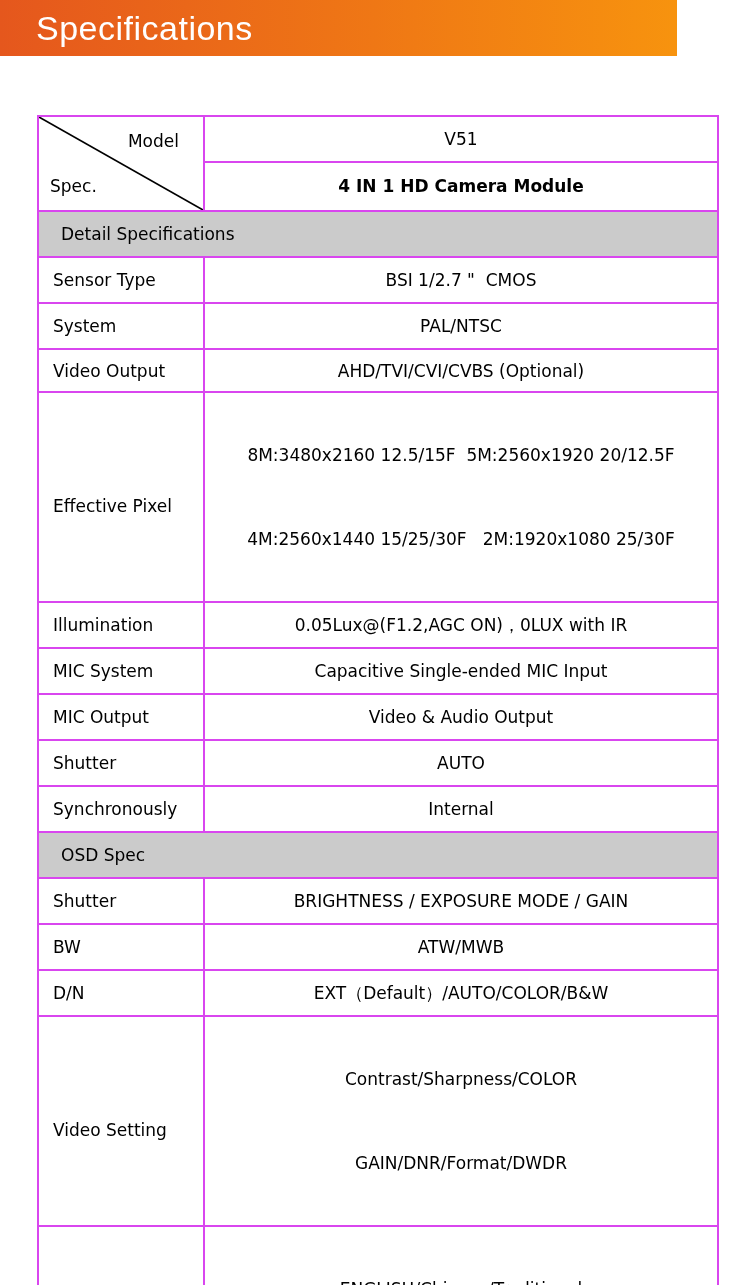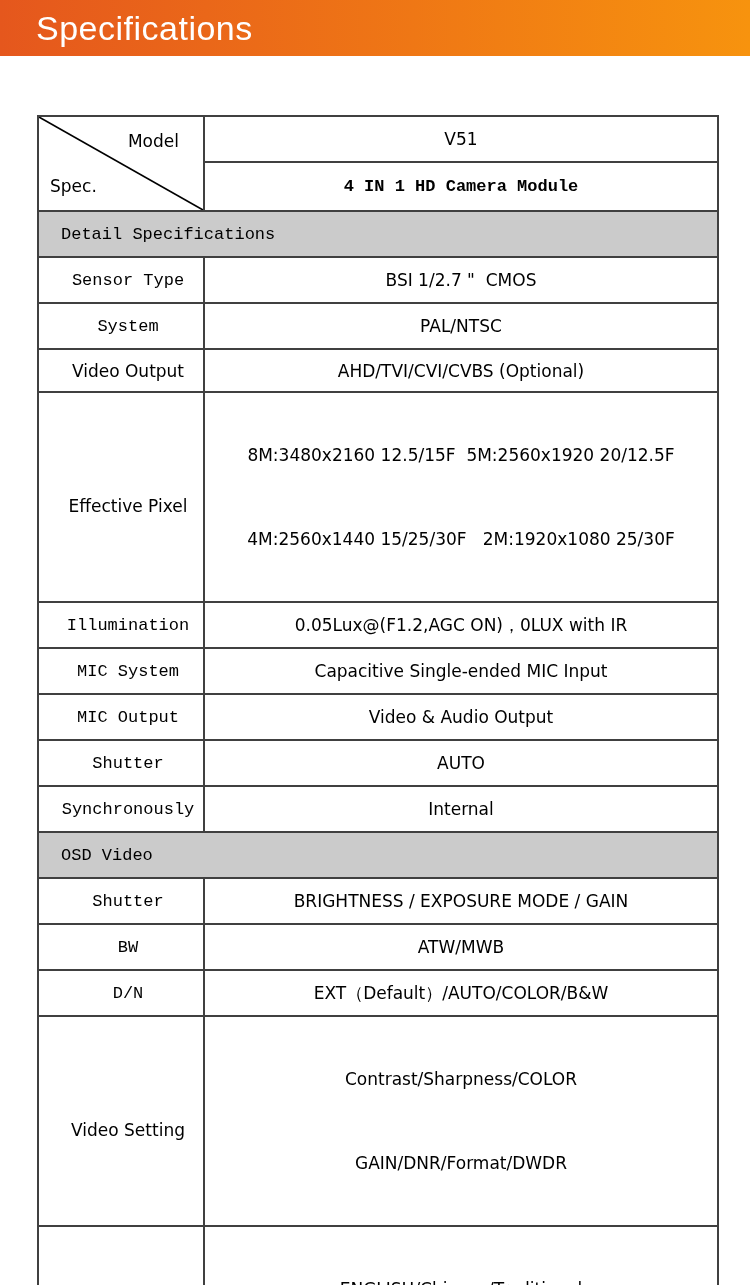--- a/index.html
+++ b/index.html
@@ -5,60 +5,60 @@
   * { margin: 0; padding: 0; box-sizing: border-box; }
   html, body {
     width: 750px;
     height: 1285px;
     background: #ffffff;
     overflow: hidden;
     font-family: "DejaVu Sans", sans-serif;
     color: #000;
   }
   .banner {
-    width: 750px;
+    width: 677px;
     height: 56px;
     background: linear-gradient(90deg, #e5571d 0%, #ef7715 55%, #f7930e 100%);
     display: flex;
     align-items: center;
   }
   .banner-title {
     font-family: "Liberation Sans", sans-serif;
     font-size: 34px;
     color: #ffffff;
     padding-left: 36px;
     letter-spacing: 0.5px;
   }
   table.spec {
     margin: 59px 0 0 37px;
     width: 680px;
     border-collapse: collapse;
     table-layout: fixed;
   }
   table.spec td {
-    border: 2px solid #404040;
+    border: 2px solid #d946ef;
     font-size: 17px;
     vertical-align: middle;
   }
   col.c1 { width: 166px; }
   col.c2 { width: 514px; }
   td.label {
-    text-align: center;
+    text-align: left;
     padding-left: 14px;
   }
   td.val {
     text-align: center;
     white-space: pre-wrap;
   }
   td.section {
     background: #cbcbcb;
     text-align: left;
     padding-left: 22px;
   }
-  .h46 { height: 46px; font-family: Liberation Mono, monospace; }
+  .h46 { height: 46px; }
   .h48 { height: 43px; margin-top: 37px; }
   .h89 { height: 89px; }
   .h90 { height: 90px; margin-left: 12px; }
   .h133 { height: 133px; }
   td.corner {
     position: relative;
     padding: 0;
   }
   td.corner svg {
     position: absolute;
@@ -156,21 +156,21 @@
     <td class="label h46">Shutter</td>
     <td class="val">AUTO</td>
   </tr>
 
   <tr>
     <td class="label h46">Synchronously</td>
     <td class="val">Internal</td>
   </tr>
 
   <tr>
-    <td class="section h46" colspan="2">OSD Video</td>
+    <td class="section h46" colspan="2">OSD Spec</td>
   </tr>
 
   <tr>
     <td class="label h46">Shutter</td>
     <td class="val">BRIGHTNESS / EXPOSURE MODE / GAIN</td>
   </tr>
 
   <tr>
     <td class="label h46">BW</td>
     <td class="val">ATW/MWB</td>

